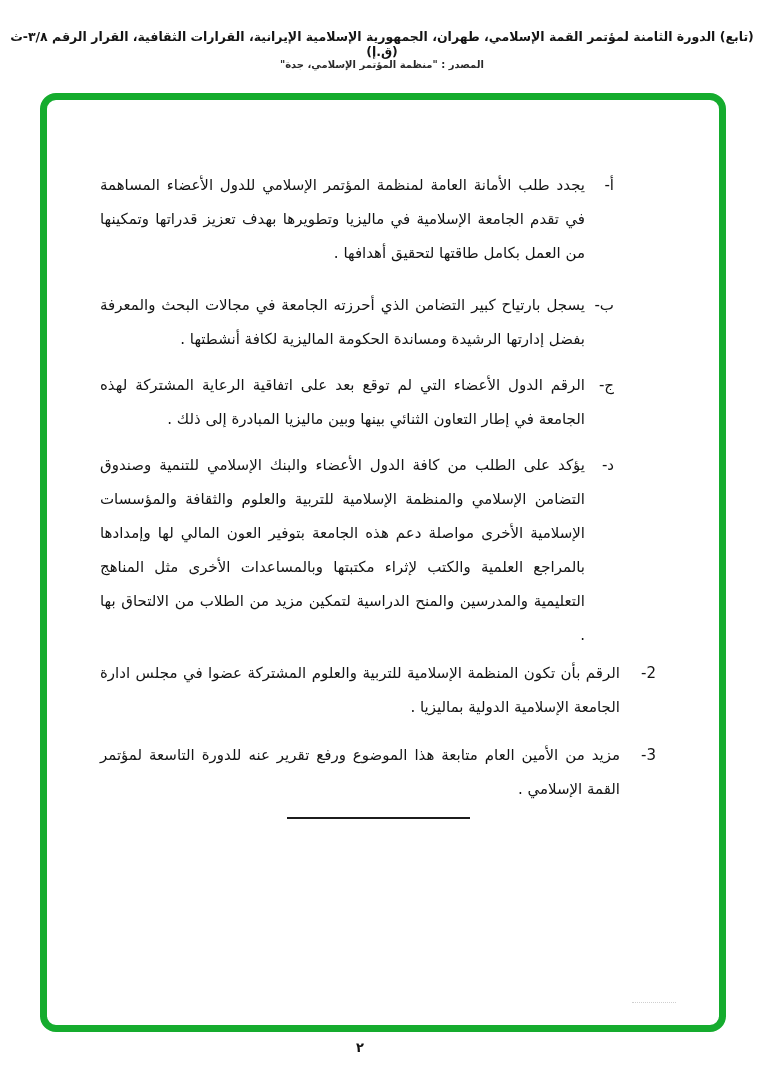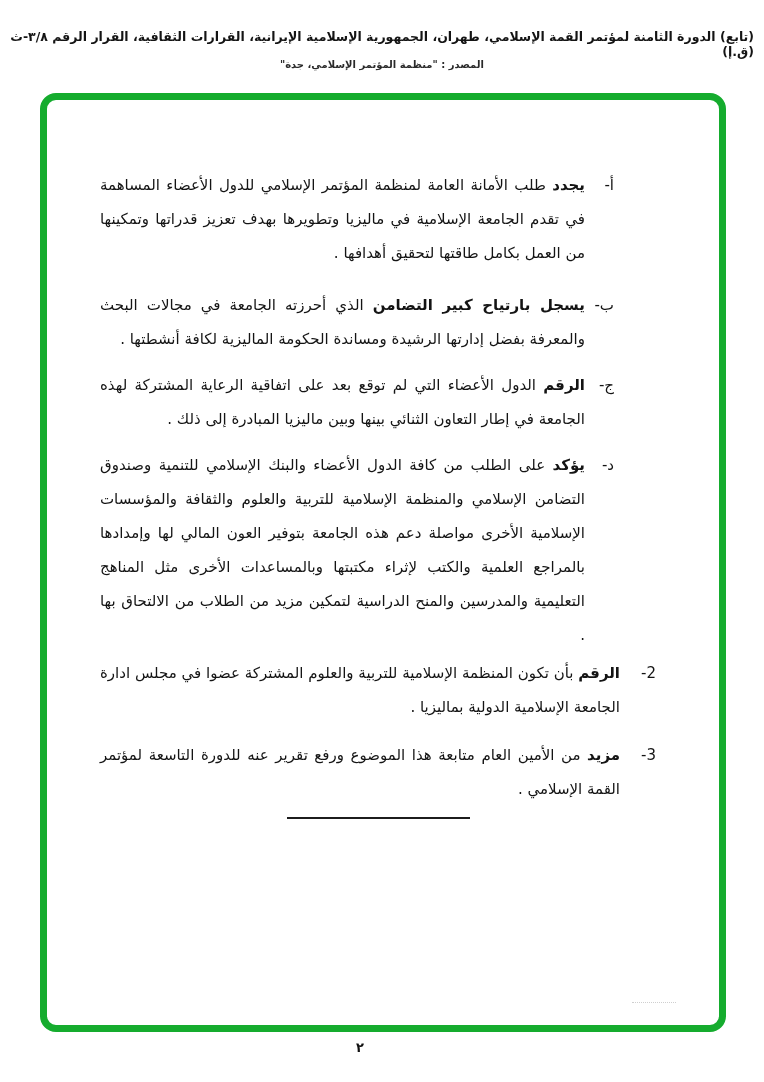--- a/index.html
+++ b/index.html
@@ -6,21 +6,21 @@
   body{
     width:764px;height:1082px;
     background:#ffffff;
     position:relative;
     font-family:"DejaVu Sans", sans-serif;
     color:#111;
     overflow:hidden;
   }
   .hdr1{
     position:absolute;top:29px;left:10px;right:10px;
-    direction:rtl;
+    direction:rtl;text-align:center;
     font-size:12.5px;font-weight:bold;color:#141414;
     letter-spacing:0;
   }
   .hdr2{
     position:absolute;top:59px;left:10px;right:10px;
     direction:rtl;text-align:center;
     font-size:10px;font-weight:bold;color:#2a2a2a;
   }
   .frame{
     position:absolute;left:40px;top:93px;
@@ -43,21 +43,21 @@
   }
   .para.letter{right:150px;width:514px;}
   .para.letter .marker{width:29px;}
   .para.number{right:108px;width:556px;}
   .para.number .marker{width:36px;}
   .para .ptext{
     flex:1 1 auto;
     text-align:justify;
     text-align-last:right;
   }
-  .para .lead{font-weight:bold;}
+  .para .lead{font-weight:normal;}
   .divider{
     position:absolute;left:287px;top:817px;width:183px;height:0;
     border-top:2px solid #1c1c1c;
   }
   .artifact{
     position:absolute;left:632px;top:1002px;width:44px;height:0;
     border-top:1px dotted #c4c4c4;
     opacity:.8;
   }
   .pagenum{

